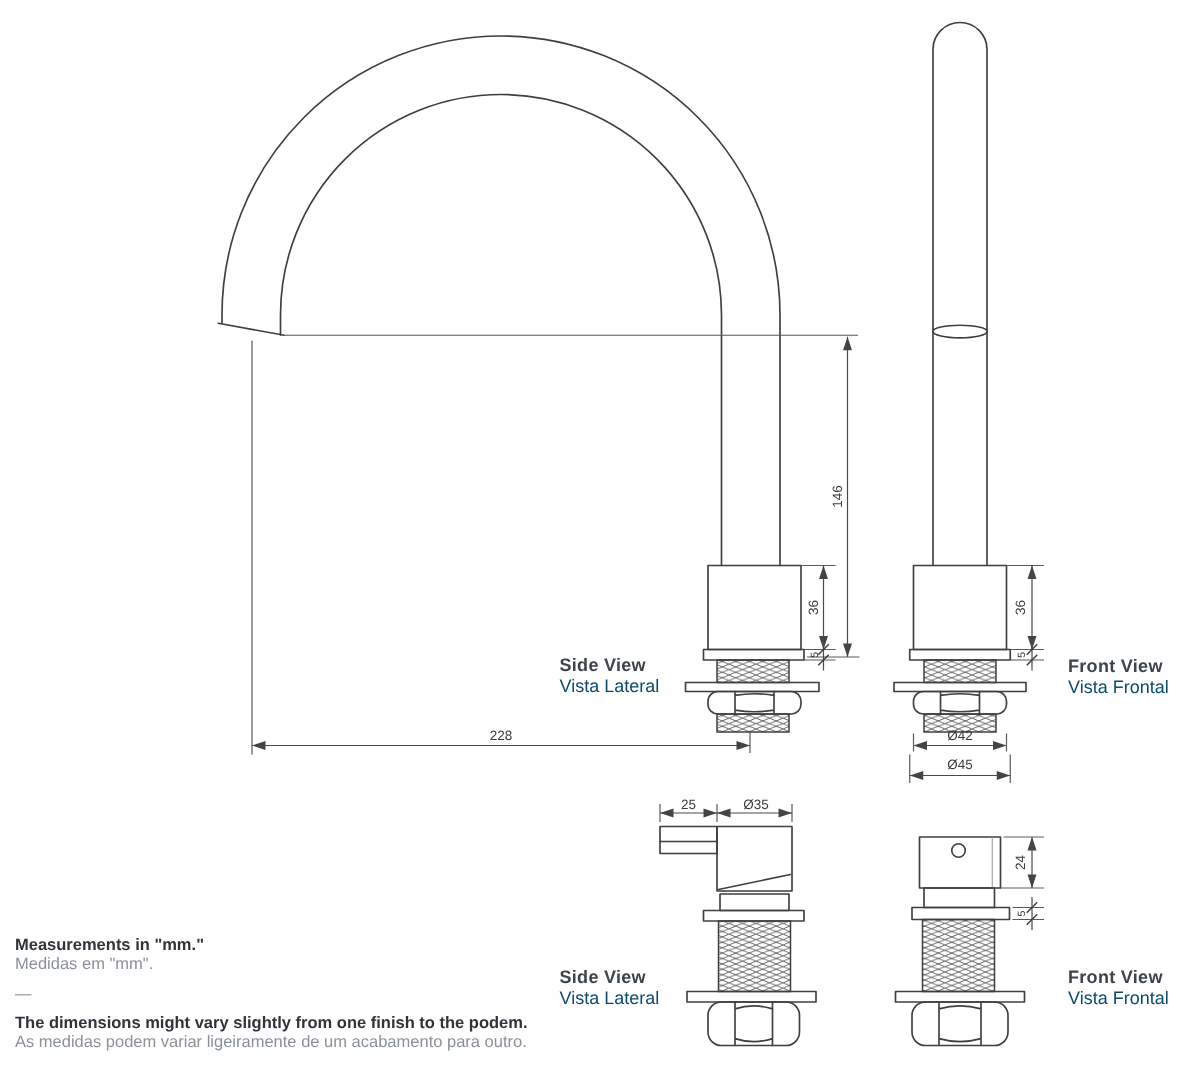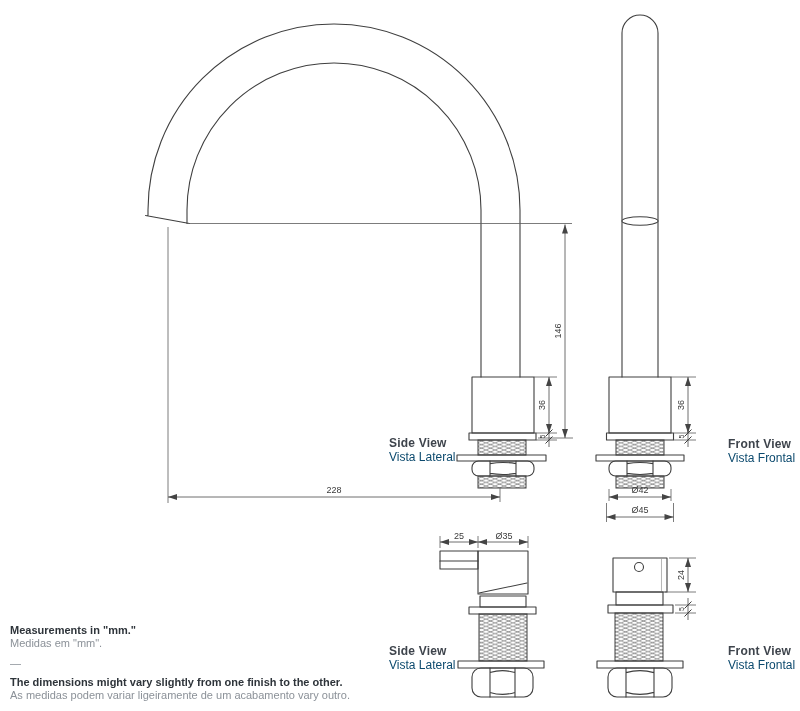--- a/index.html
+++ b/index.html
@@ -13,21 +13,21 @@
   .of{fill:#ffffff;stroke:#3f3f3f;stroke-width:1.1;}
   .thr{stroke:#3f3f3f;stroke-width:1;}
   .ext{fill:none;stroke:#5a5a5a;stroke-width:0.8;}
   .dim{fill:none;stroke:#4a4a4a;stroke-width:0.8;}
   .tick{fill:none;stroke:#3f3f3f;stroke-width:1;}
   .shade{fill:none;stroke:#9a9a9a;stroke-width:0.7;}
   .dtext{font-size:9px;fill:#3b3b3b;}
   .dtext.small{font-size:7px;}
 
   
-  .view-label{position:absolute;font-size:12px;line-height:13.5px;white-space:nowrap;margin-left:16px;}
+  .view-label{position:absolute;font-size:12px;line-height:13.5px;white-space:nowrap;}
   .view-label .en{display:block;font-weight:bold;color:#3e444c;letter-spacing:.2px;}
   .view-label .pt{display:block;color:#0c4a6e;}
 
   
   .notes{position:absolute;left:10px;top:624px;font-size:11px;line-height:13px;white-space:nowrap;}
   .notes .b{font-weight:bold;color:#2e343a;}
   .notes .g{color:#8b9198;}
   .notes .sep{margin-top:7px;color:#8b9198;}
   .notes .b2{margin-top:6px;}
 </style>
@@ -173,17 +173,17 @@
   </div>
   <div class="view-label" style="left:712px;top:645px;">
     <span class="en">Front View</span>
     <span class="pt">Vista Frontal</span>
   </div>
 
   <div class="notes">
     <div class="b">Measurements in "mm."</div>
     <div class="g">Medidas em "mm".</div>
     <div class="sep">—</div>
-    <div class="b b2">The dimensions might vary slightly from one finish to the other.</div>
-    <div class="g">As medidas podem variar ligeiramente de um acabamento vary outro.</div>
+    <div class="b b2">The dimensions might vary slightly from one finish to the podem.</div>
+    <div class="g">As medidas podem variar ligeiramente de um acabamento para outro.</div>
   </div>
 
 </div>
 
 </body></html>

